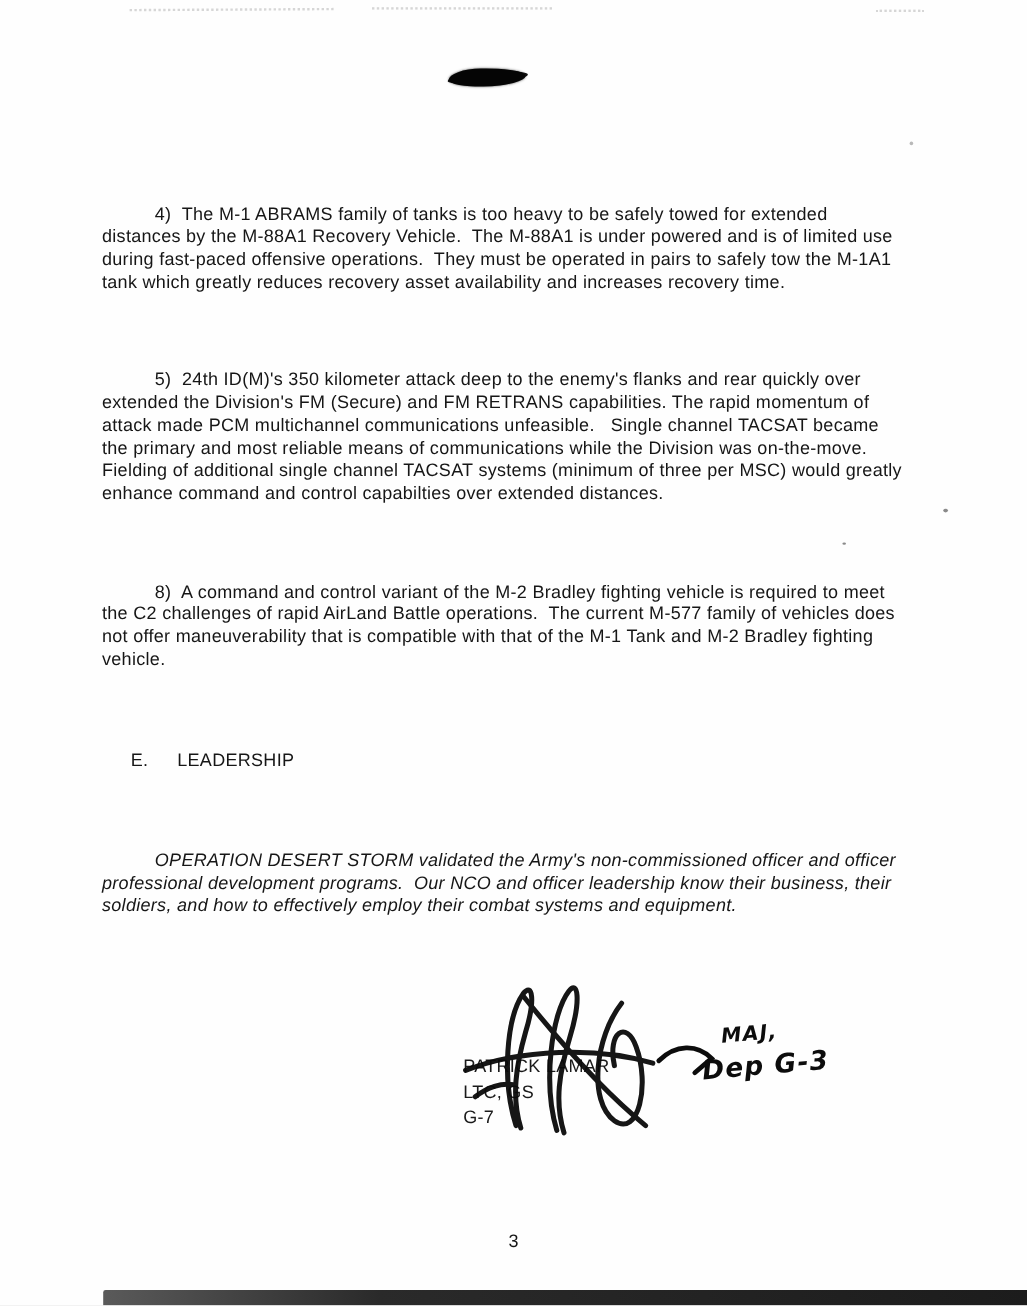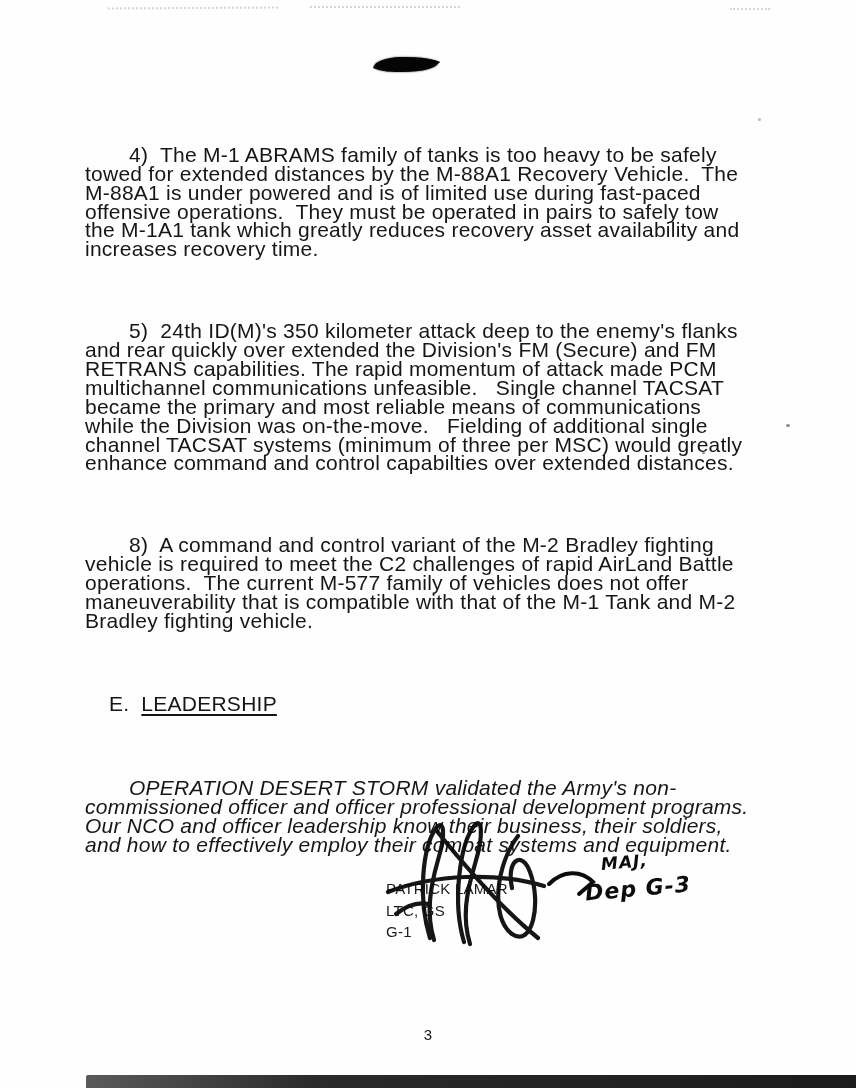--- a/index.html
+++ b/index.html
@@ -24,34 +24,34 @@
     left: 374px; top: 57px;
     width: 64px; height: 15px;
     background: #050505;
     border-radius: 42% 58% 55% 45% / 60% 45% 55% 40%;
     transform: rotate(-1.2deg);
     box-shadow: -4px 1px 0 -3px #111, 5px -1px 0 -3px #111, 0 0 2px #444;
   }
 
   .content {
     position: absolute;
-    left: 85px; top: 108px;
+    left: 85px; top: 132px;
     width: 668px;
-    font-size: 21px;
+    font-size: 15px;
     line-height: 18.9px;
     letter-spacing: 0.25px;
     white-space: pre-wrap;
   }
   .para { margin: 0 0 25px 0; text-indent: 44px; }
   .heading { margin: 2px 0 27px 24px; text-indent: 0; }
   .heading .lbl { margin-right: 12px; }
   .heading .u {
-    text-decoration: underline;
     text-underline-offset: 3px;
     text-decoration-thickness: 1.5px;
+    margin-left: 12px;
   }
   .closing { margin-bottom: 0; font-style: italic; }
 
   .sigblock { position: absolute; left: 378px; top: 816px; width: 230px; height: 150px; }
   .typed {
     position: absolute; left: 8px; top: 62px;
     font-size: 15px; line-height: 21.5px; letter-spacing: 0.25px;
     color: #1a1a1a;
   }
   .sig { position: absolute; left: 0; top: 0; }
@@ -105,21 +105,21 @@
     <p class="para">5)  24th ID(M)'s 350 kilometer attack deep to the enemy's flanks and rear quickly over extended the Division's FM (Secure) and FM RETRANS capabilities. The rapid momentum of attack made PCM multichannel communications unfeasible.   Single channel TACSAT became the primary and most reliable means of communications while the Division was on-the-move.   Fielding of additional single channel TACSAT systems (minimum of three per MSC) would greatly enhance command and control capabilties over extended distances.</p>
     <p class="para">8)  A command and control variant of the M-2 Bradley fighting vehicle is required to meet the C2 challenges of rapid AirLand Battle operations.  The current M-577 family of vehicles does not offer maneuverability that is compatible with that of the M-1 Tank and M-2 Bradley fighting vehicle.</p>
     <p class="heading"><span class="lbl">E.</span><span class="u">LEADERSHIP</span></p>
     <p class="para closing">OPERATION DESERT STORM validated the Army's non-commissioned officer and officer professional development programs.  Our NCO and officer leadership know their business, their soldiers, and how to effectively employ their combat systems and equipment.</p>
   </div>
 
   <div class="sigblock">
     <div class="typed">
       <div>PATRICK LAMAR</div>
       <div>LTC, GS</div>
-      <div>G-1</div>
+      <div>G-7</div>
     </div>
     <svg class="sig" width="230" height="150" viewBox="0 0 230 150" fill="none">
       <g stroke="#0a0a0a" stroke-width="4.2" stroke-linecap="round" fill="none" opacity="0.95">
         <path d="M52 122 C 40 84, 44 32, 58 12 C 66 2, 68 18, 60 44 C 52 72, 48 98, 56 124"></path>
         <path d="M86 126 C 74 86, 82 28, 96 10 C 104 0, 106 18, 97 48 C 88 78, 84 102, 92 128"></path>
         <path d="M10 76 C 56 58, 120 56, 166 70"></path>
         <path d="M140 20 C 118 48, 112 102, 134 118 C 154 132, 164 88, 152 56 C 144 34, 128 44, 134 72"></path>
         <path d="M58 14 C 90 54, 128 96, 160 122"></path>
         <path d="M18 98 C 28 90, 40 86, 50 88"></path>
       </g>

